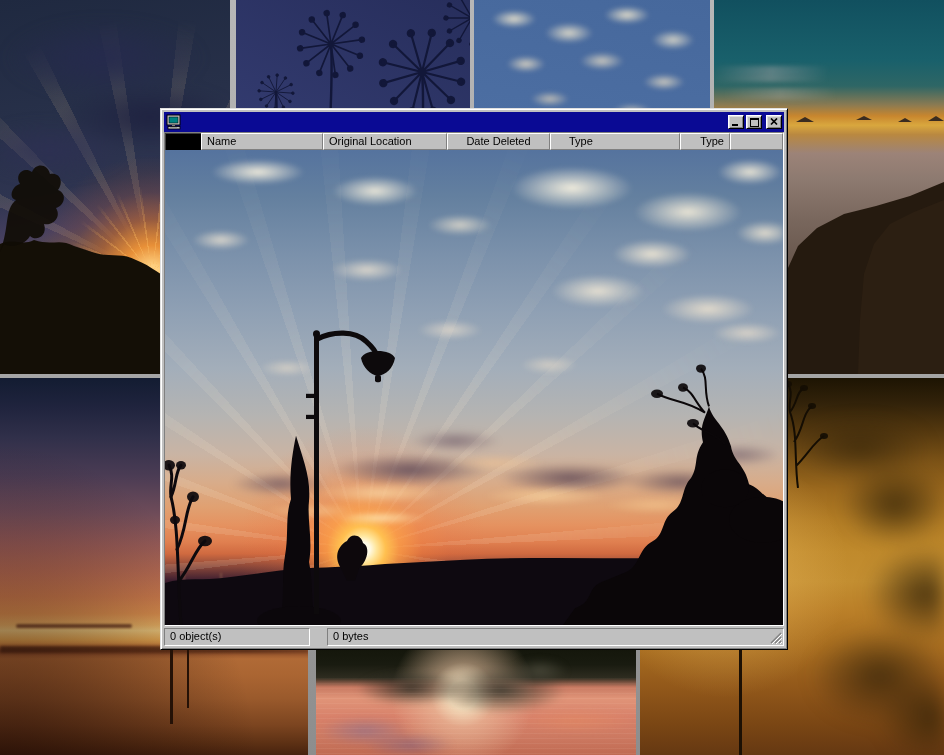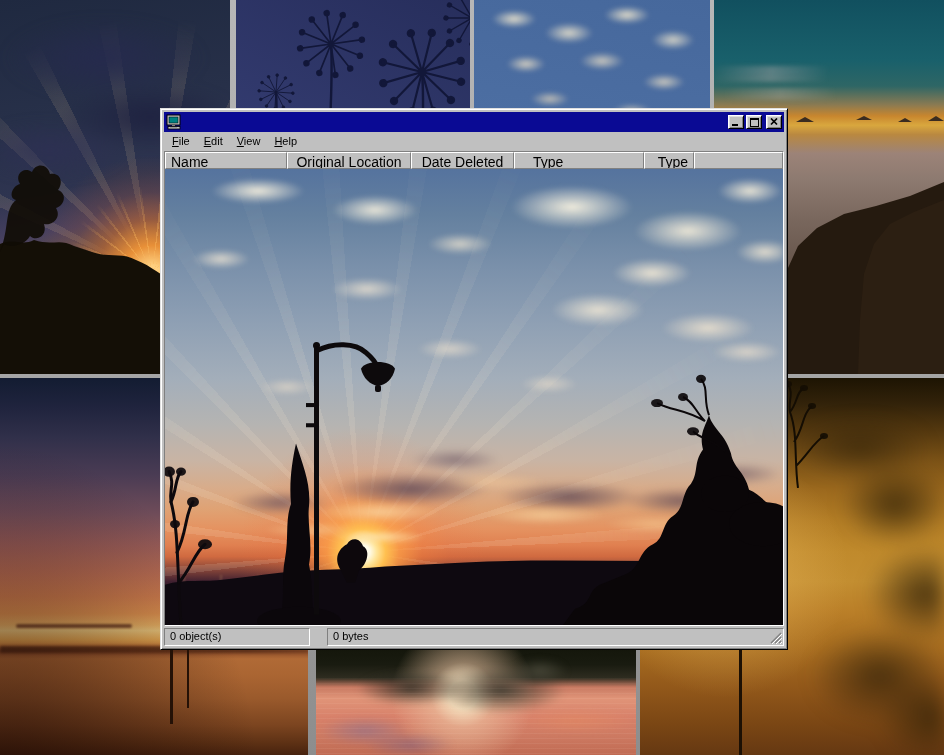--- a/index.html
+++ b/index.html
@@ -116,24 +116,24 @@
     box-shadow:inset 1px 1px 0 #dfdfdf,inset -1px -1px 0 #808080;
     display:flex;align-items:center;justify-content:center;padding:0;}
   .tb-close{margin-left:2px;}
   .menubar{height:19px;flex:0 0 19px;display:flex;align-items:center;font-size:11px;
     padding-left:1px;color:#000;}
   .menu-item{padding:2px 7px 3px 7px;cursor:default;}
   .hotkey{text-decoration:underline;}
   .listview{flex:1;display:flex;flex-direction:column;overflow:hidden;background:#000;
     border:1px solid;border-color:#808080 #fff #fff #808080;
     box-shadow:inset 1px 1px 0 #404040;}
-  .header-row{height:17px;flex:0 0 17px;display:flex;background:#bef264;font-size:14px;}
+  .header-row{height:17px;flex:0 0 17px;display:flex;background:#bef264;font-size:11px;margin-left:36px;}
   .hcell{border:1px solid;border-color:#fff #808080 #808080 #fff;background:#c0c0c0;
     padding:1px 5px 0 5px;white-space:nowrap;overflow:hidden;flex:0 0 auto;}
-  .hc-name{width:122px;}.hc-loc{width:124px;text-align:center;}.hc-date{width:103px;text-align:center;}.hc-type{width:130px;padding-left:18px;}
+  .hc-name{width:122px;}.hc-loc{width:124px;}.hc-date{width:103px;text-align:center;}.hc-type{width:130px;padding-left:18px;}
   .hc-size{width:50px;text-align:right;}
   .hc-extra{flex:1 1 auto;}
   .statusbar{height:18px;flex:0 0 18px;margin-top:2px;display:flex;gap:17px;font-size:11px;}
   .spanel{border:1px solid;border-color:#808080 #fff #fff #808080;padding:1px 5px 0 5px;
     white-space:nowrap;overflow:hidden;}
   .sp-objects{width:146px;flex:0 0 146px;}
   .sp-bytes{flex:1;position:relative;}
   .grip{position:absolute;right:1px;bottom:1px;width:12px;height:12px;}
 
   
@@ -298,26 +298,20 @@
             <path d="M0,0 H9 V9 H0 Z M1,2 H8 V8 H1 Z" fill="#000" fill-rule="evenodd"></path>
           </svg>
       </span>
       <span class="tb-btn tb-close">
         <svg width="8" height="8" viewBox="0 0 8 8">
             <path d="M1,0.5 L7,6.5 M7,0.5 L1,6.5" stroke="#000" stroke-width="1.7"></path>
           </svg>
       </span>
     </div>
 
-    <div class="menubar">
-      <span class="menu-item"><span class="hotkey">F</span><span>ile</span></span>
-      <span class="menu-item"><span class="hotkey">E</span><span>dit</span></span>
-      <span class="menu-item"><span class="hotkey">V</span><span>iew</span></span>
-      <span class="menu-item"><span class="hotkey">H</span><span>elp</span></span>
-    </div>
 
     <div class="listview">
       <div class="header-row">
         <div class="hcell hc-name">Name</div>
         <div class="hcell hc-loc">Original Location</div>
         <div class="hcell hc-date">Date Deleted</div>
         <div class="hcell hc-type">Type</div>
         <div class="hcell hc-size">Type</div>
         <div class="hcell hc-extra"></div>
       </div>

